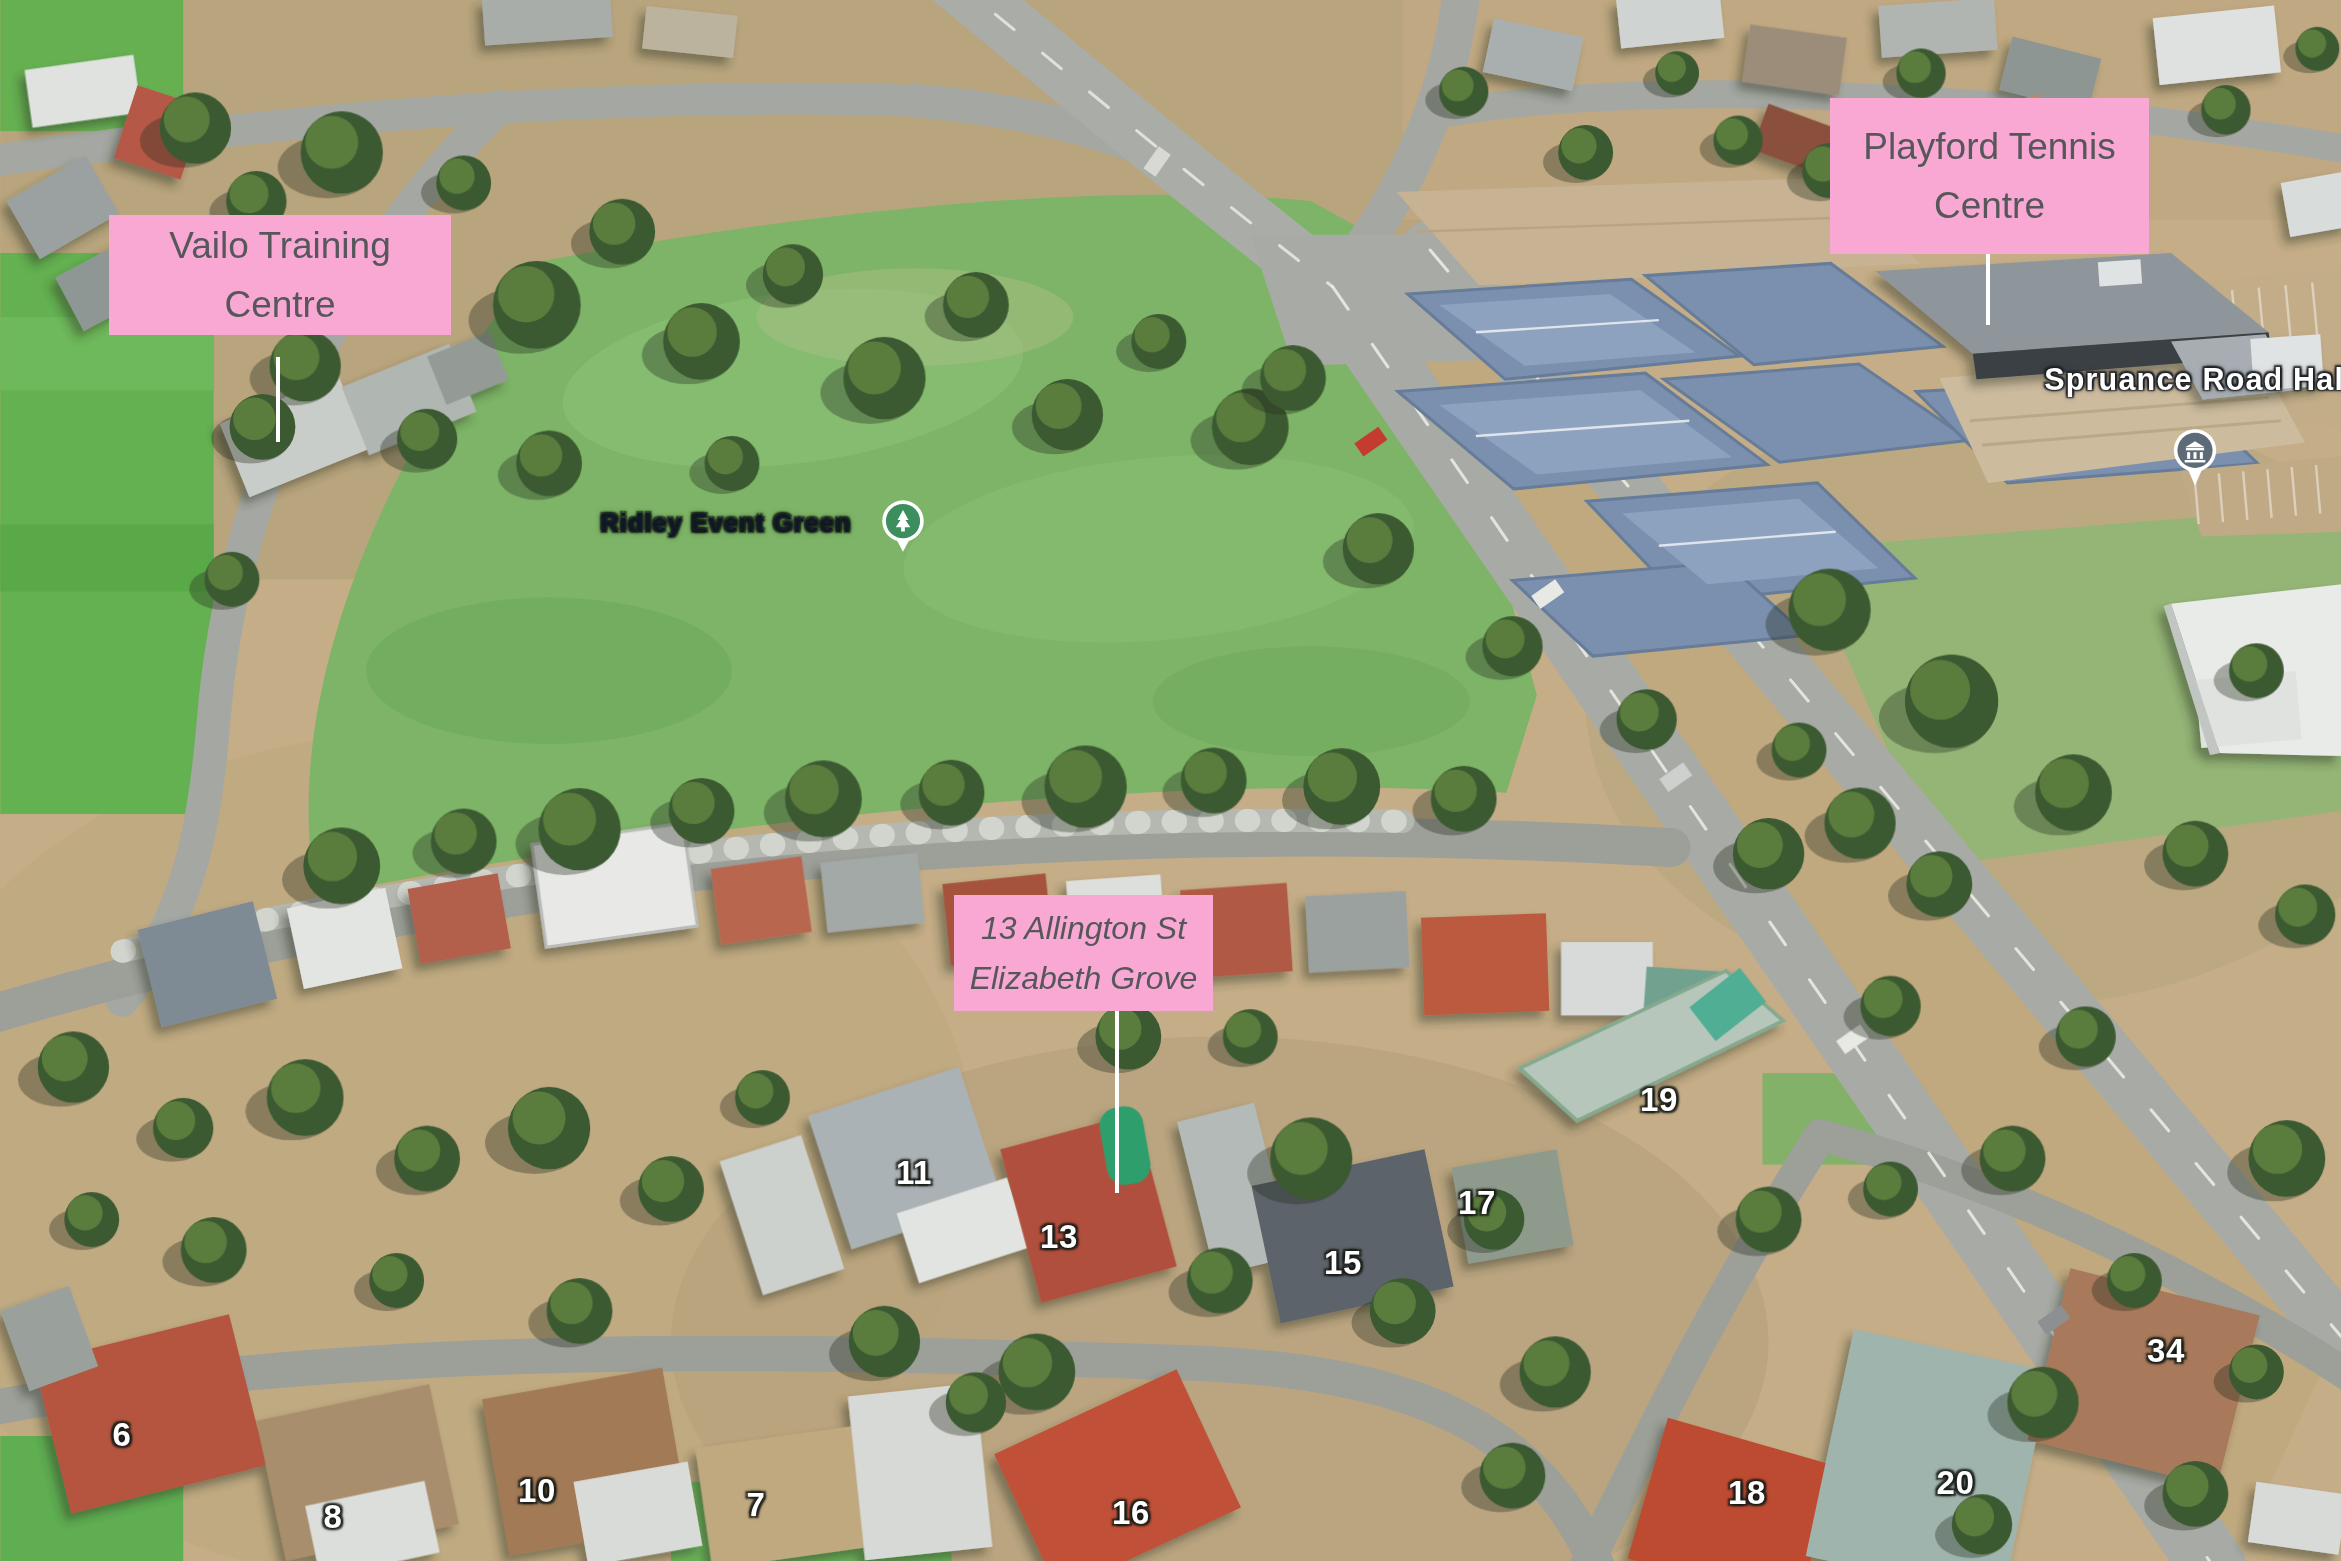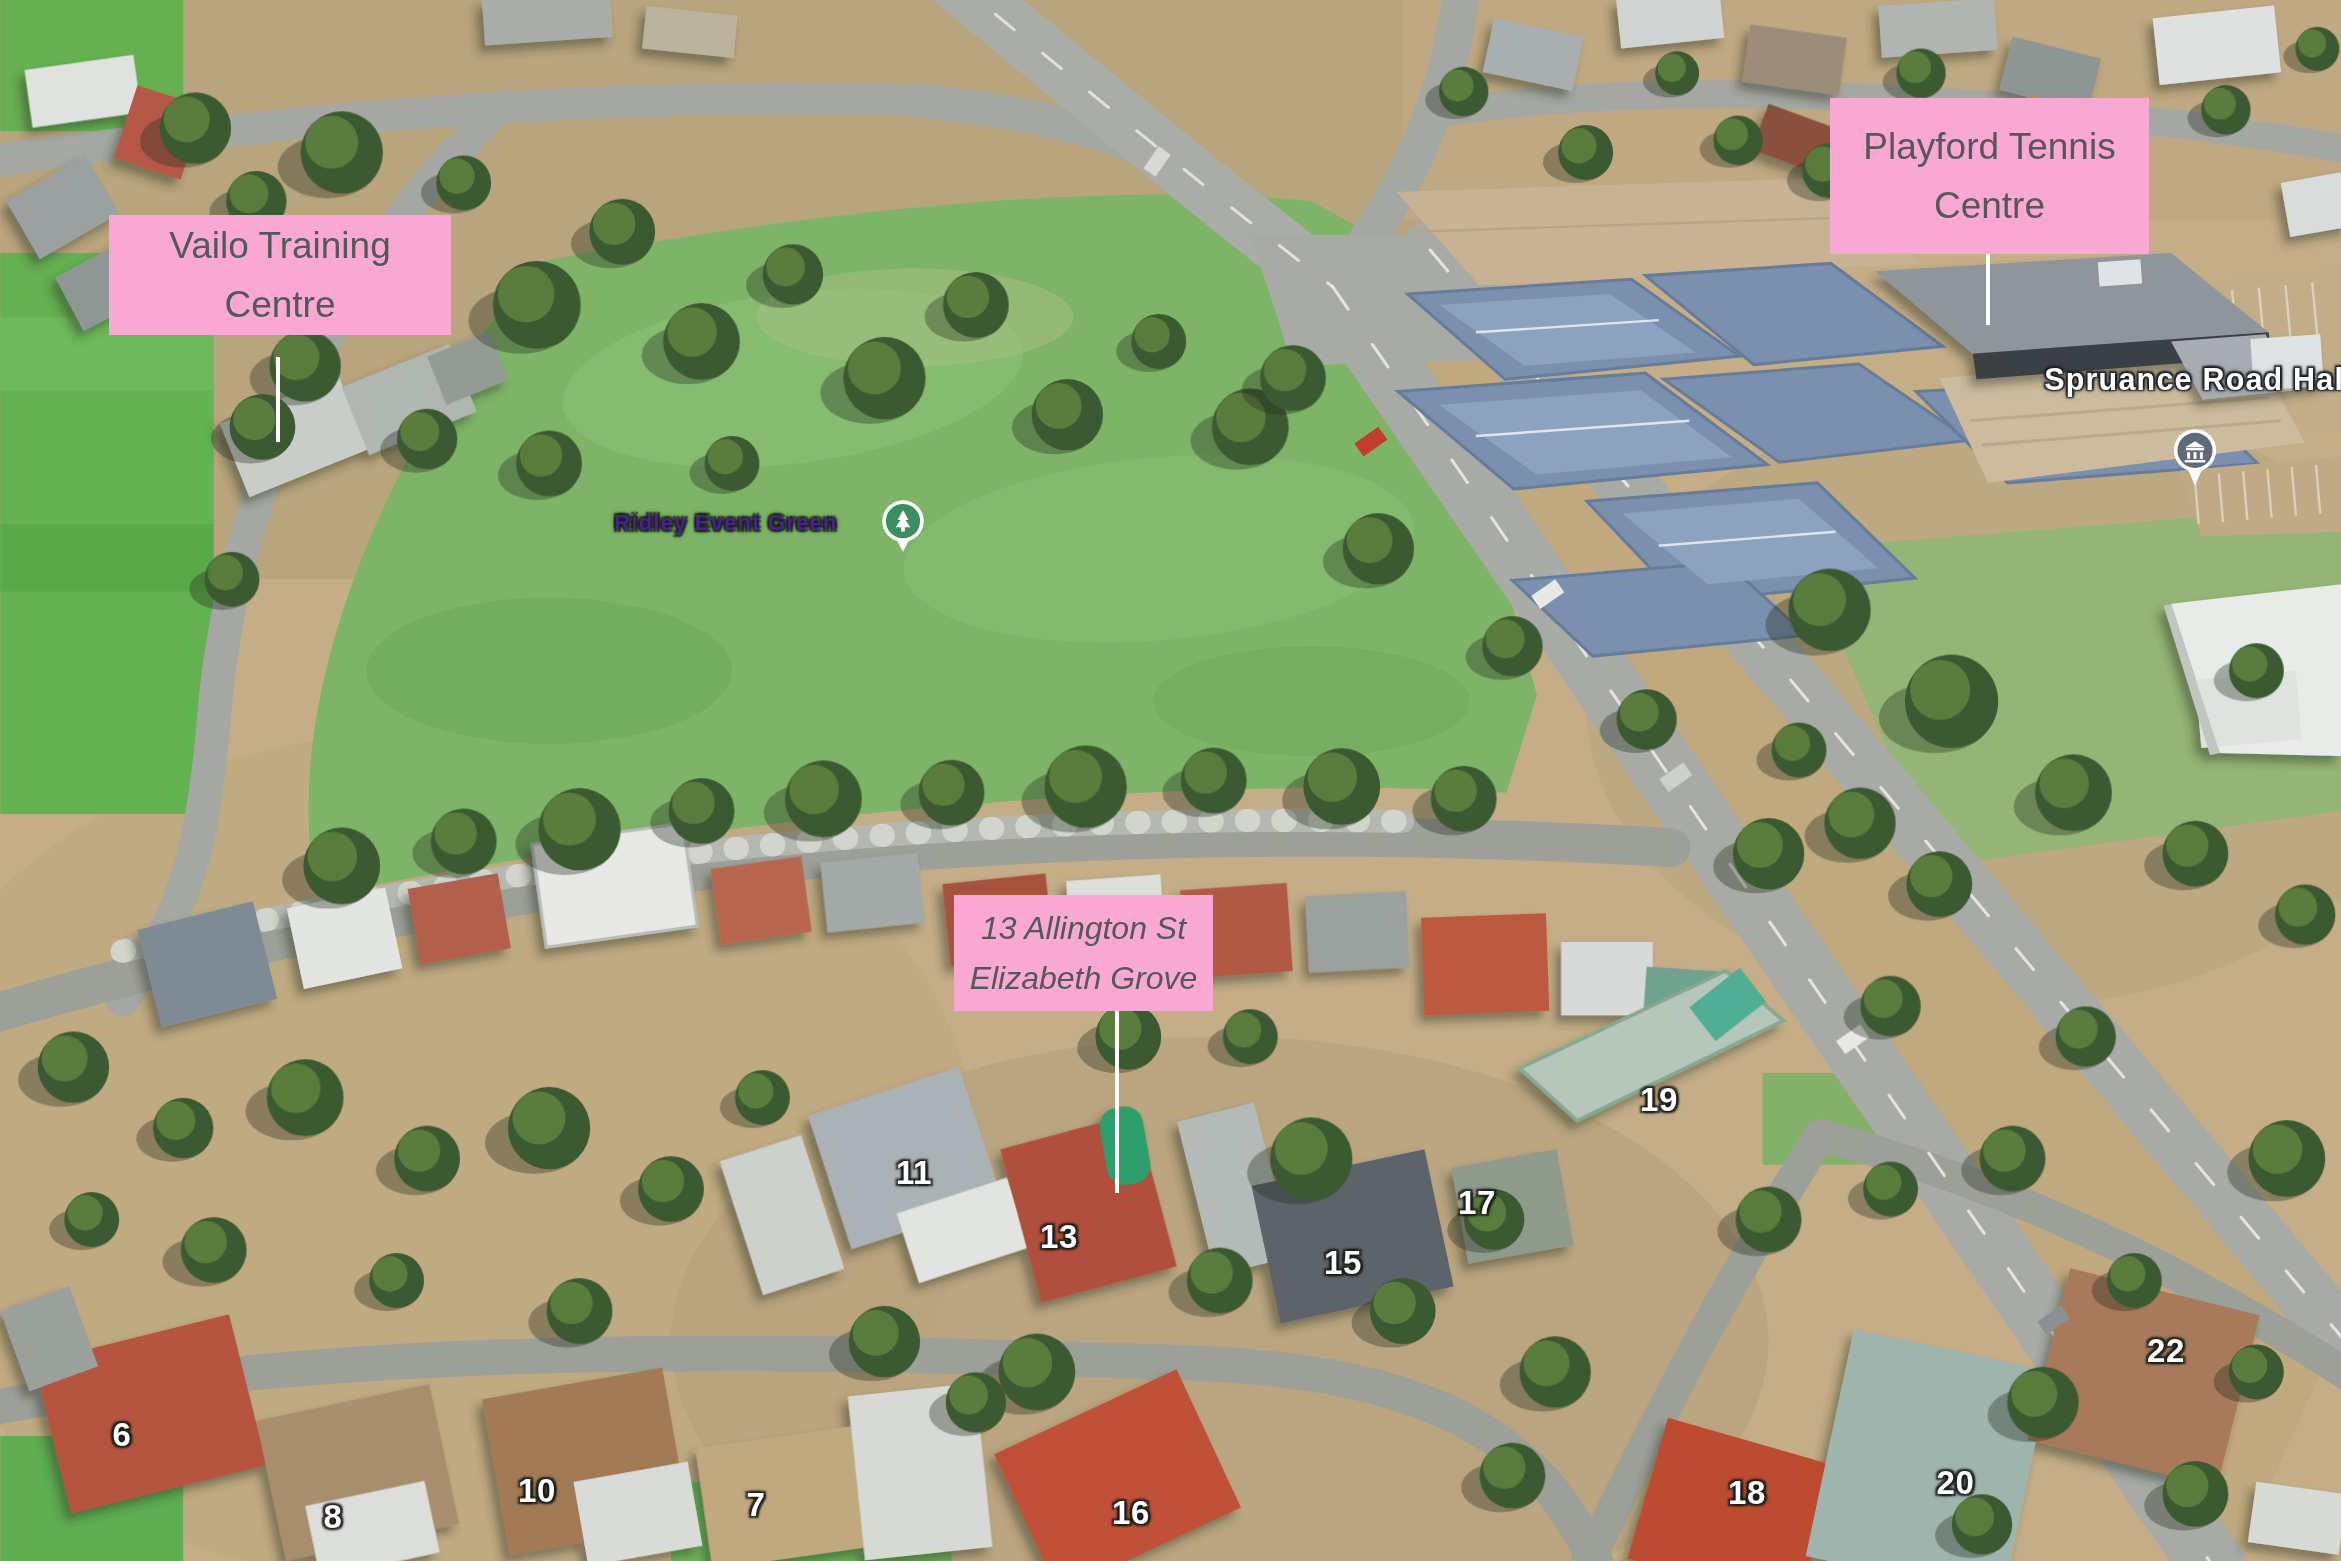--- a/index.html
+++ b/index.html
@@ -19,21 +19,21 @@
   .callout.big{font-size:37px;line-height:59px;}
   .callout.small{font-size:32px;line-height:50px;font-style:italic;}
   .leader{position:absolute;width:4.3px;background:#ffffff;z-index:25;}
 
   
   .maplabel{
     position:absolute;transform:translate(-50%,-50%);white-space:nowrap;
     font-weight:700;letter-spacing:1.2px;z-index:20;
   }
   .maplabel.ridley{
-    font-size:22px;color:#4c1d95;
+    font-size:25px;color:#0f172a;
     text-shadow:-1.8px -1.8px 1.8px rgba(24,34,22,.9),1.8px -1.8px 1.8px rgba(24,34,22,.9),
                 -1.8px 1.8px 1.8px rgba(24,34,22,.9),1.8px 1.8px 1.8px rgba(24,34,22,.9),0 0 6.1px rgba(24,34,22,.6);
     text-align:right;
   }
   .maplabel.spruance{
     font-size:30.5px;color:#ffffff;
     text-shadow:-1.8px -1.8px 1.8px rgba(30,33,38,.95),1.8px -1.8px 1.8px rgba(30,33,38,.95),
                 -1.8px 1.8px 1.8px rgba(30,33,38,.95),1.8px 1.8px 1.8px rgba(30,33,38,.95),0 0 6.1px rgba(30,33,38,.6);
   }
 
@@ -379,16 +379,16 @@
   <span class="hnum" style="left:537px;top:1491px;">10</span>
   <span class="hnum" style="left:756px;top:1505px;">7</span>
   <span class="hnum" style="left:1131px;top:1513px;">16</span>
   <span class="hnum" style="left:914px;top:1173px;">11</span>
   <span class="hnum" style="left:1059px;top:1237px;">13</span>
   <span class="hnum" style="left:1343px;top:1263px;">15</span>
   <span class="hnum" style="left:1477px;top:1203px;">17</span>
   <span class="hnum" style="left:1659px;top:1100px;">19</span>
   <span class="hnum" style="left:1747px;top:1493px;">18</span>
   <span class="hnum" style="left:1944px;top:1483px;padding-left:23px;">20</span>
-  <span class="hnum" style="left:2166px;top:1351px;">22</span>
+  <span class="hnum" style="left:2166px;top:1351px;">34</span>
 
 </div>
 
 
 </body></html>

